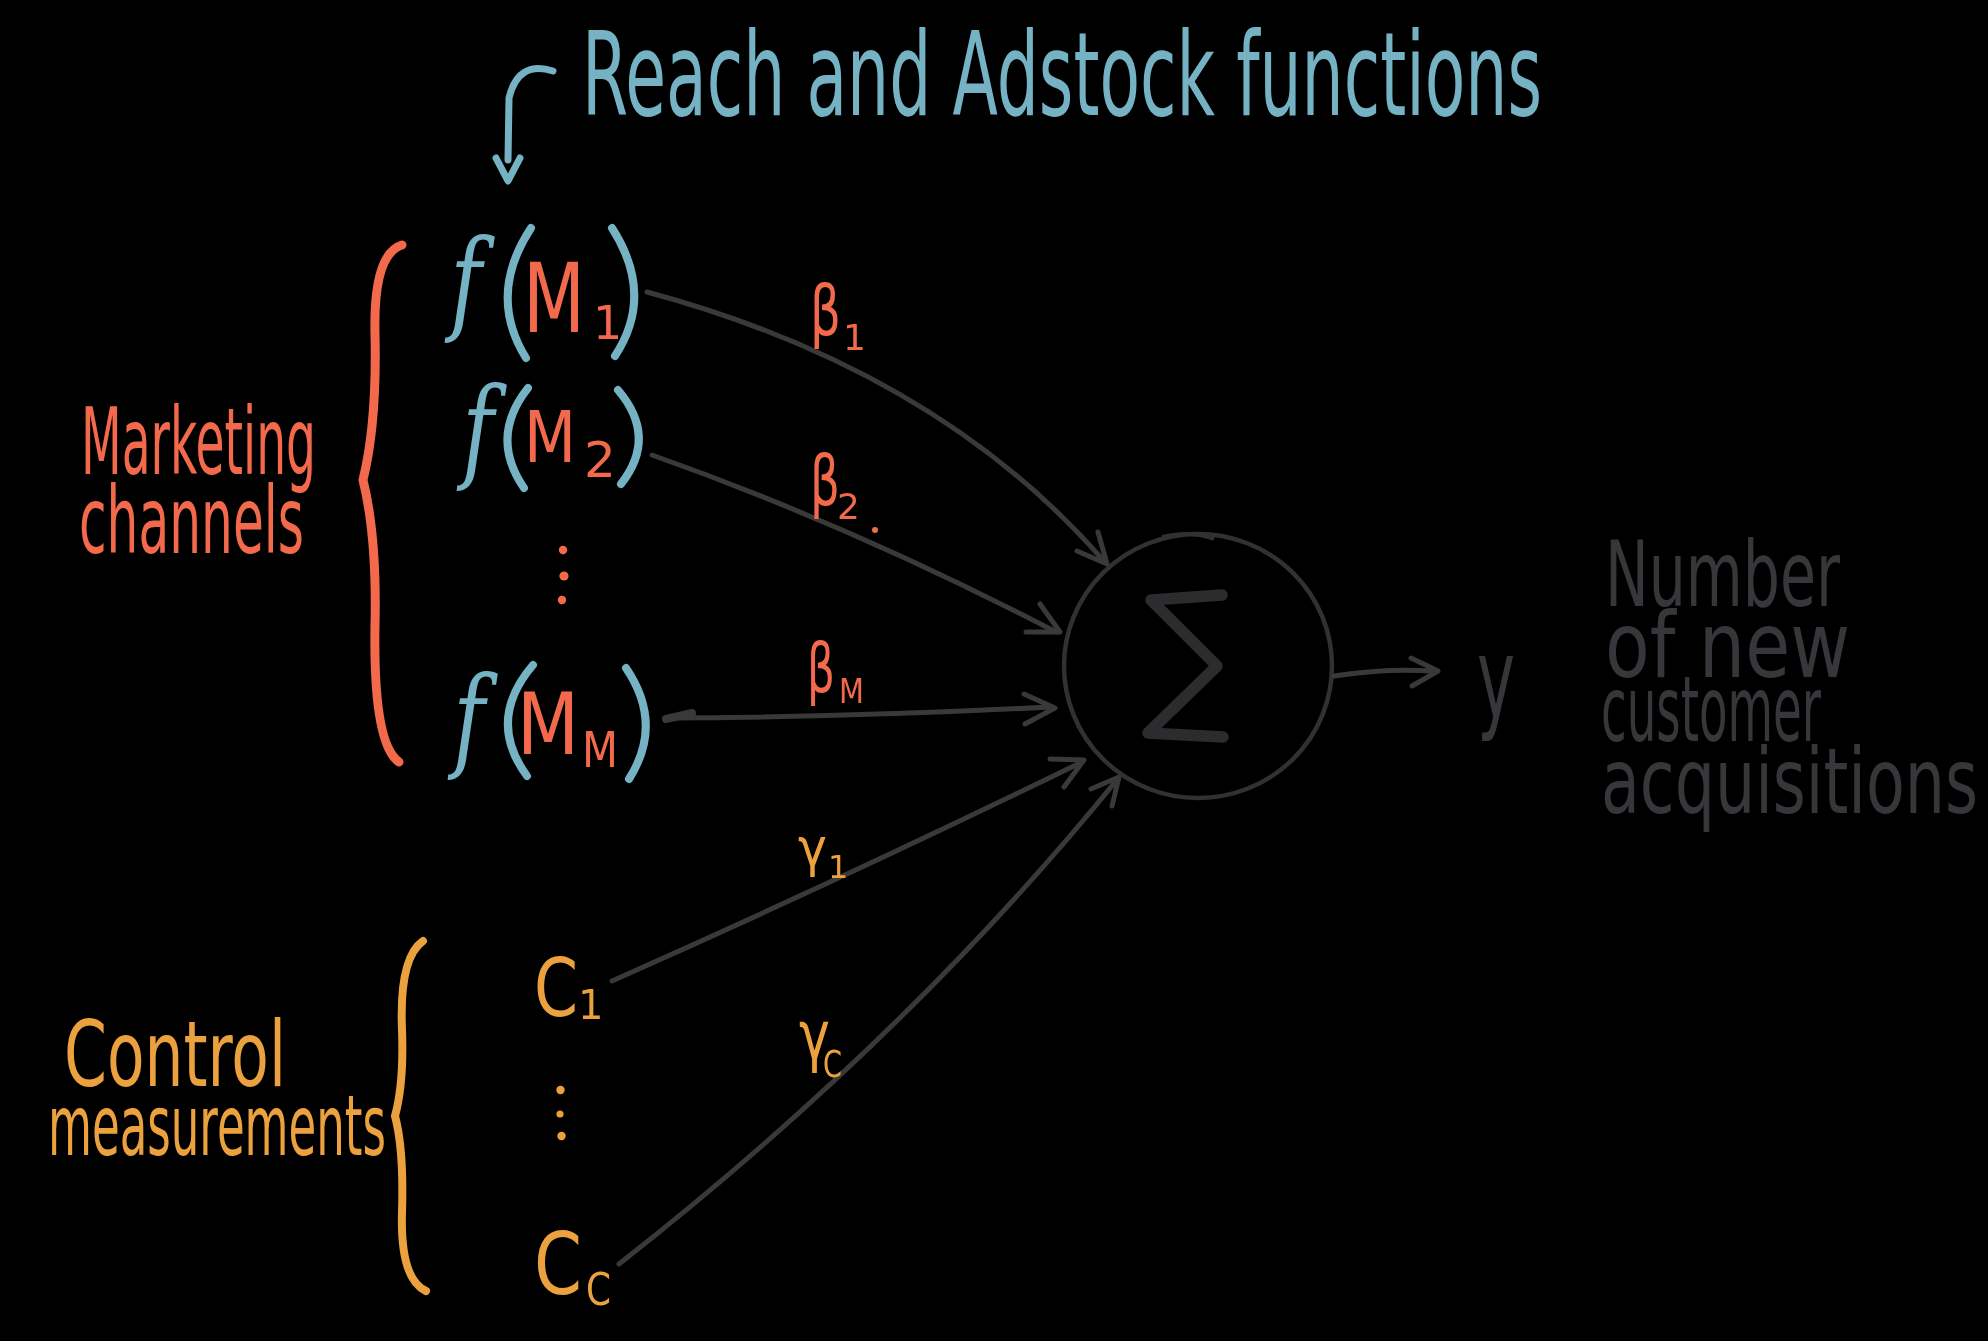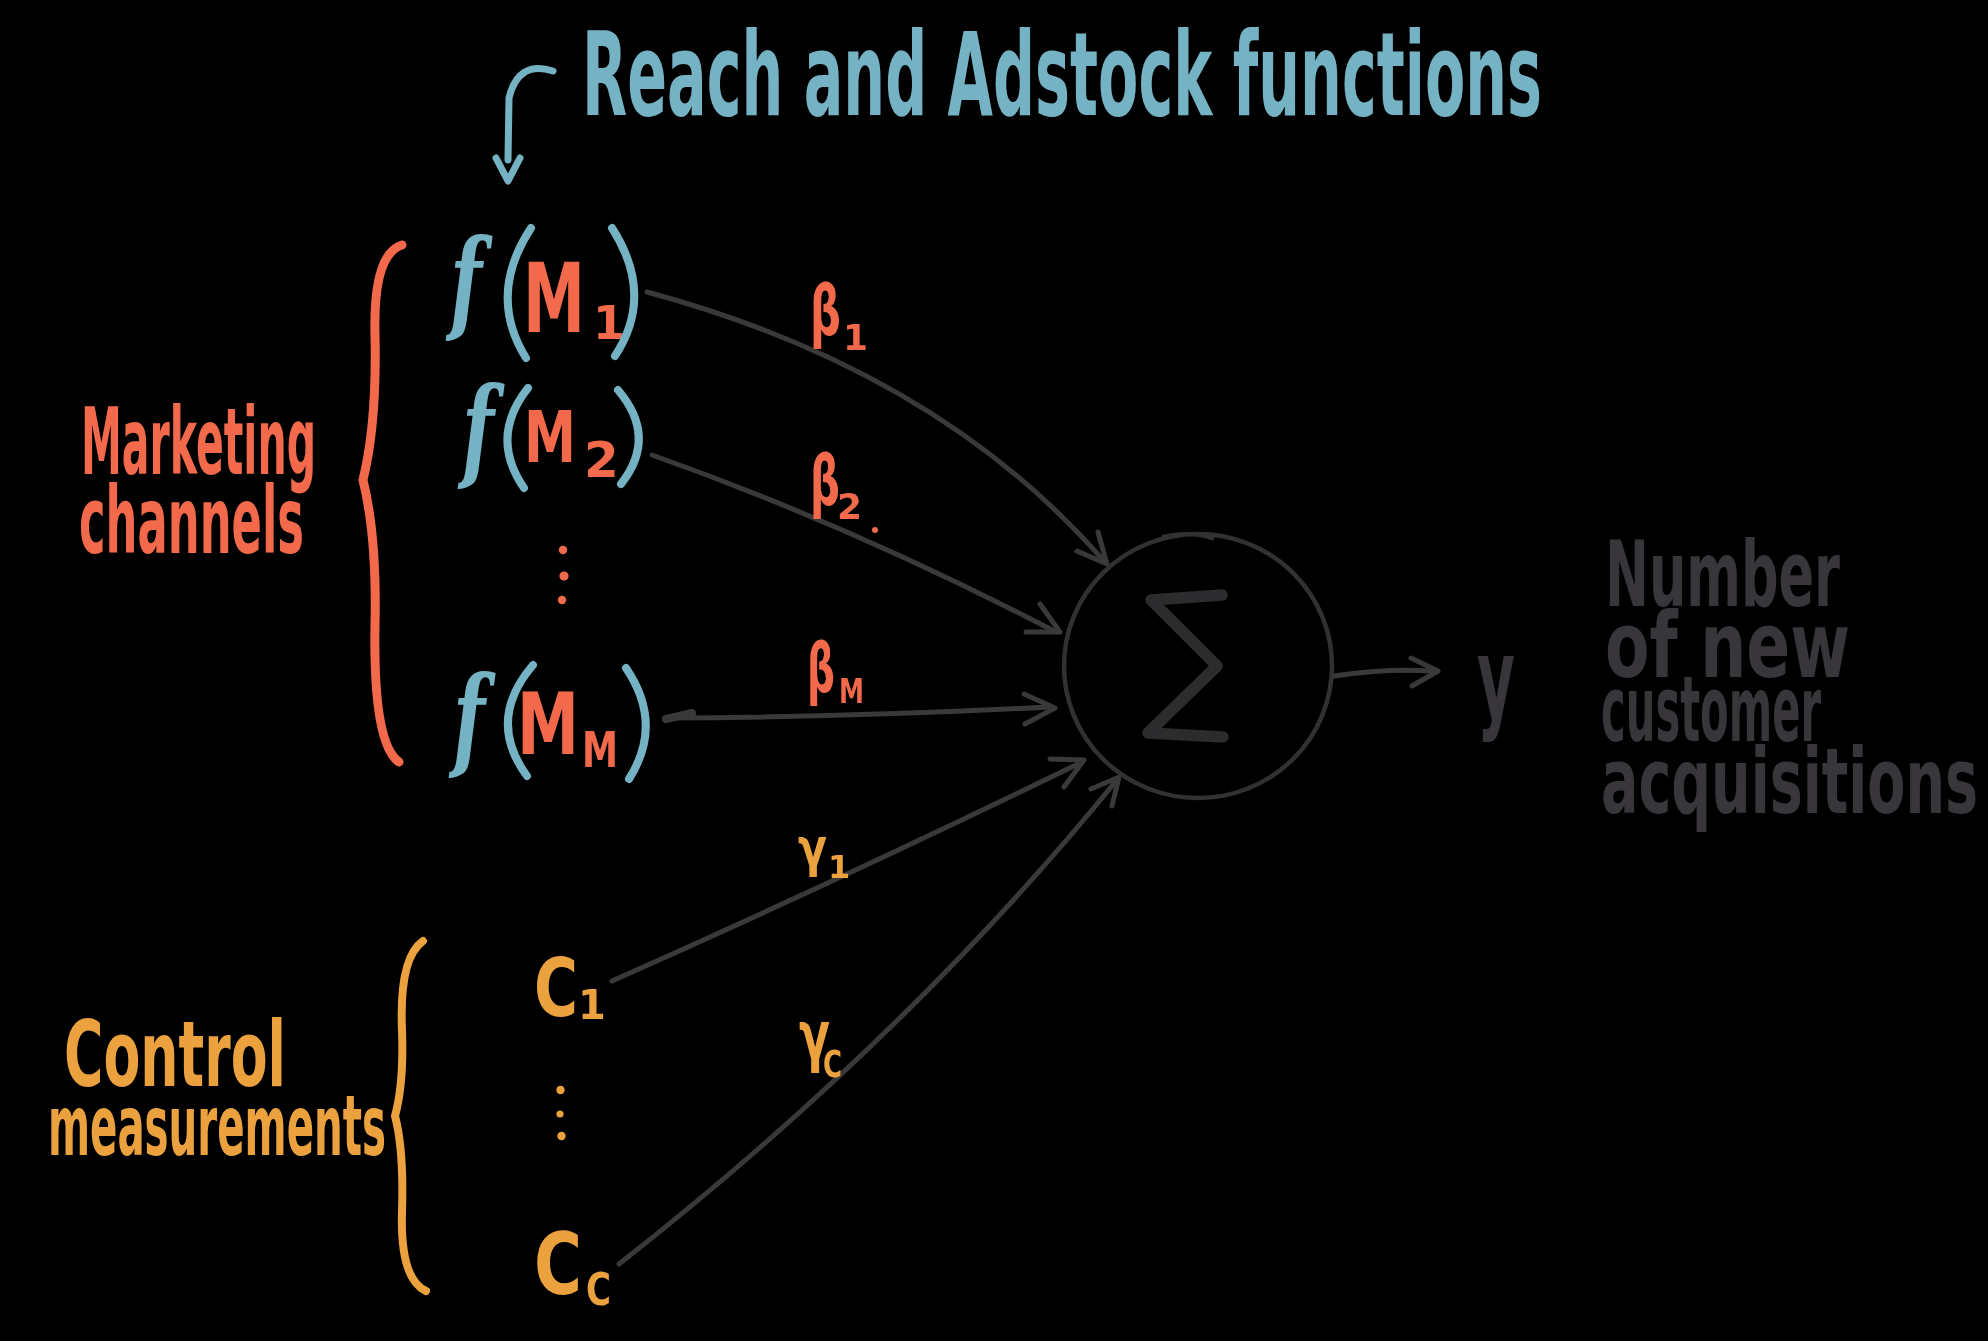--- a/index.html
+++ b/index.html
@@ -1,16 +1,16 @@
 <!DOCTYPE html>
 <html><head>
 <meta charset="utf-8">
 <style>
   html, body { margin: 0; padding: 0; background: #000000; }
-  .stage { position: relative; width: 1988px; height: 1341px; background: #d946ef; overflow: hidden; font-weight: bold; }
+  .stage { position: relative; width: 1988px; height: 1341px; background: #d946ef; overflow: hidden; }
   svg { display: block; }
   text { font-family: "DejaVu Sans", sans-serif; }
   .hand  { font-family: "DejaVu Sans", sans-serif; }
   .mathf { font-family: "DejaVu Serif", serif; font-style: italic; }
 </style>
 </head>
 <body>
 
 <div class="stage">
 <svg width="1988" height="1341" viewBox="0 0 1988 1341">

